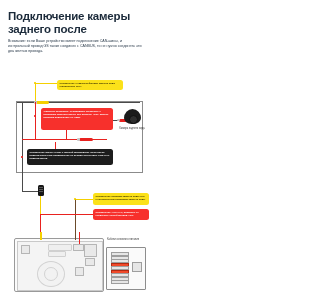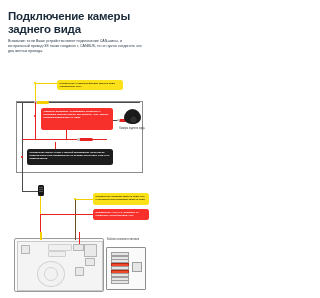--- a/index.html
+++ b/index.html
@@ -92,21 +92,21 @@
   
   .outline{position:absolute;border:0.8px solid #8b8b8b;background:transparent;}
   .dot{position:absolute;width:1.6px;height:1.6px;border-radius:50%;background:#e8221f;}
   .dot.y{background:#f5d000;}
 </style>
 </head>
 <body>
 
 <div id="page">
 
-  <div class="title">Подключение камеры заднего вида</div>
+  <div class="title">Подключение камеры заднего после</div>
   <div class="intro">Внимание: если Ваше устройство имеет подключение CAN-шины, и контрольный провод GS также соединен с CANBUS, то не нужно соединять эти два желтых провода.</div>
 
   <div class="diagram">
 
     <div class="callout yellow" style="left:57px;top:0px;width:66px;height:10px;">Соединение с кабелем фонаря заднего хода (напряжение 12V).</div>
 
     <div class="wire yellow" style="left:35px;top:3px;width:1.2px;height:20px;"></div>
     <div class="wire yellow" style="left:35px;top:3px;width:22px;height:1.2px;"></div>
     <div class="dot y" style="left:34.3px;top:2.2px;"></div>
 

